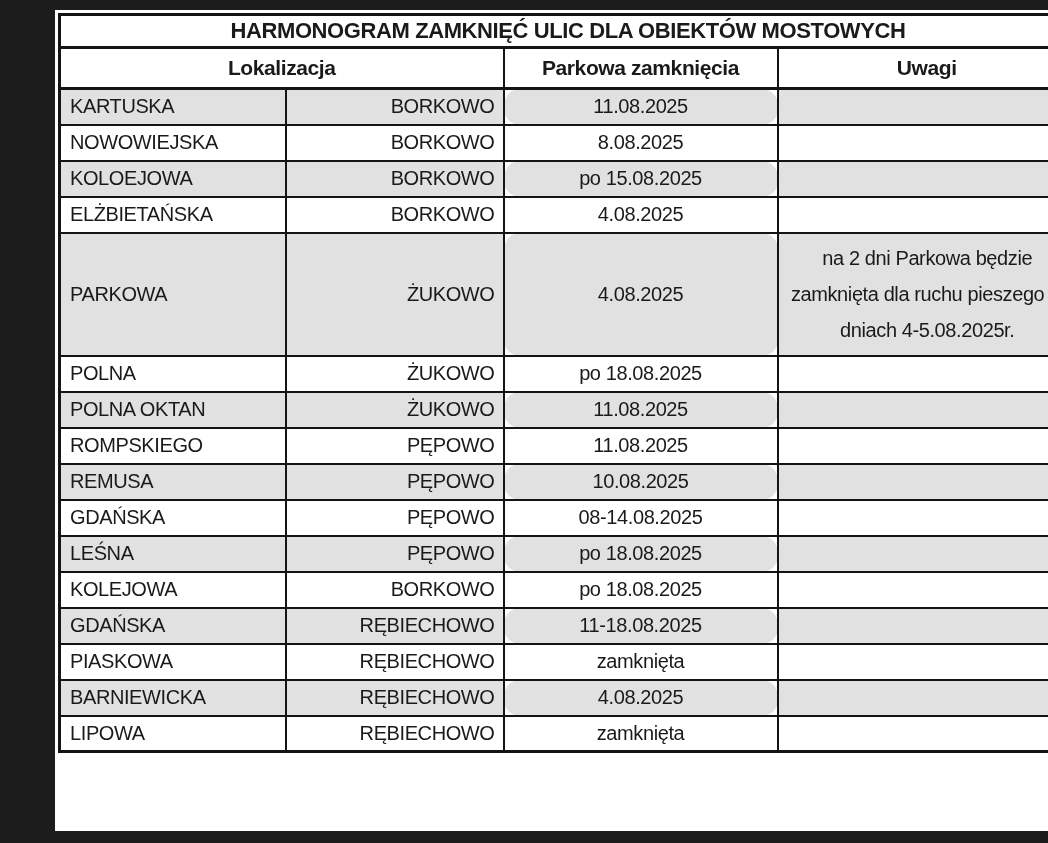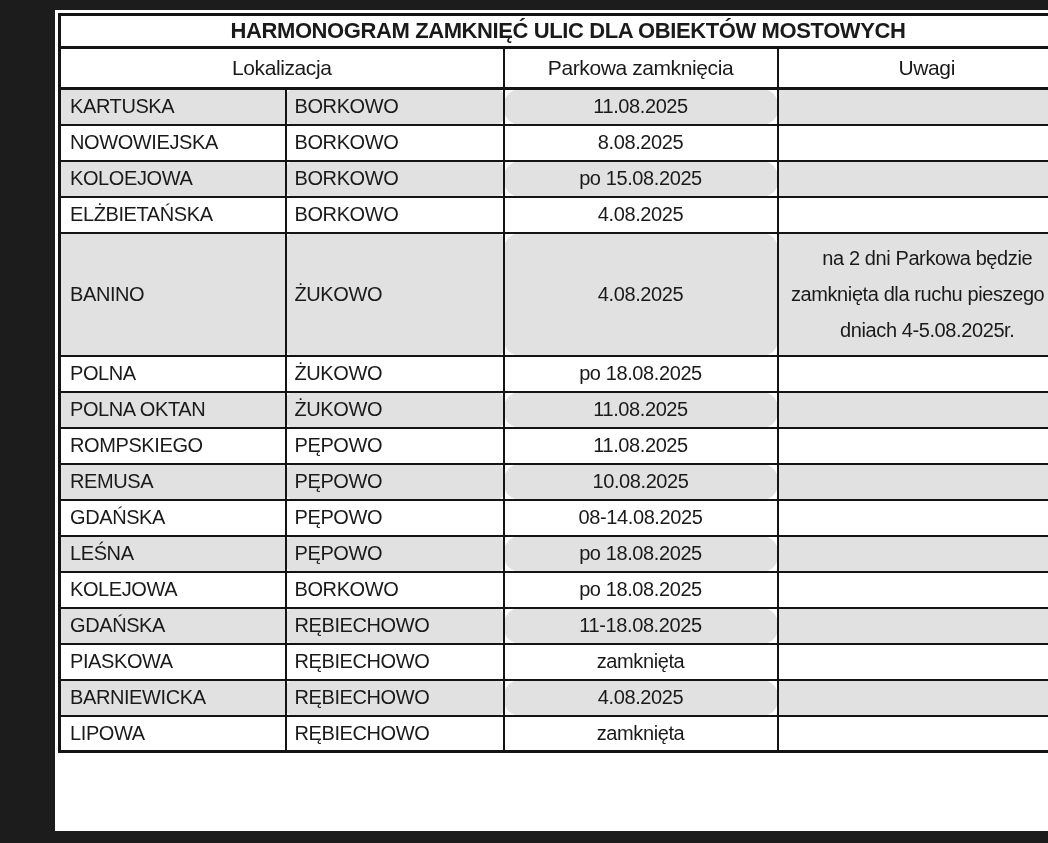--- a/index.html
+++ b/index.html
@@ -46,38 +46,38 @@
     font-size: 22px;
     font-weight: bold;
     text-align: center;
     height: 33px;
     padding: 2px 4px;
     background: #ffffff;
     border-bottom: 3px solid #141414;
   }
   tr.header-row th {
     font-size: 21px;
-    font-weight: normal;
+    font-weight: bold;
     text-align: center;
     height: 41px;
     padding: 2px 4px;
     background: #ffffff;
     border-bottom: 3px solid #141414;
   }
 
   tbody td {
     font-size: 20px;
     height: 36px;
     padding: 2px 8px;
     background: #ffffff;
   }
   tbody tr:nth-child(odd) td { background: #e1e1e1; }
 
   td.street { text-align: left;  padding-left: 9px; }
-  td.town   { text-align: left; border-radius: 8px; }
+  td.town   { text-align: right; }
   td.term   { text-align: center; border-radius: 16px; }
   td.note   {
     text-align: center;
     padding: 6px 10px 6px 11px;
     line-height: 1.82;
     font-size: 20px;
   }
 </style>
 </head>
 <body>
@@ -121,21 +121,21 @@
     <td class="term">po 15.08.2025</td>
     <td class="note"></td>
   </tr>
           <tr>
     <td class="street">ELŻBIETAŃSKA</td>
     <td class="town">BORKOWO</td>
     <td class="term">4.08.2025</td>
     <td class="note"></td>
   </tr>
           <tr>
-    <td class="street">BANINO</td>
+    <td class="street">PARKOWA</td>
     <td class="town">ŻUKOWO</td>
     <td class="term">4.08.2025</td>
     <td class="note">na 2 dni Parkowa będzie zamknięta dla ruchu pieszego w dniach 4-5.08.2025r.</td>
   </tr>
           <tr>
     <td class="street">POLNA</td>
     <td class="town">ŻUKOWO</td>
     <td class="term">po 18.08.2025</td>
     <td class="note"></td>
   </tr>

